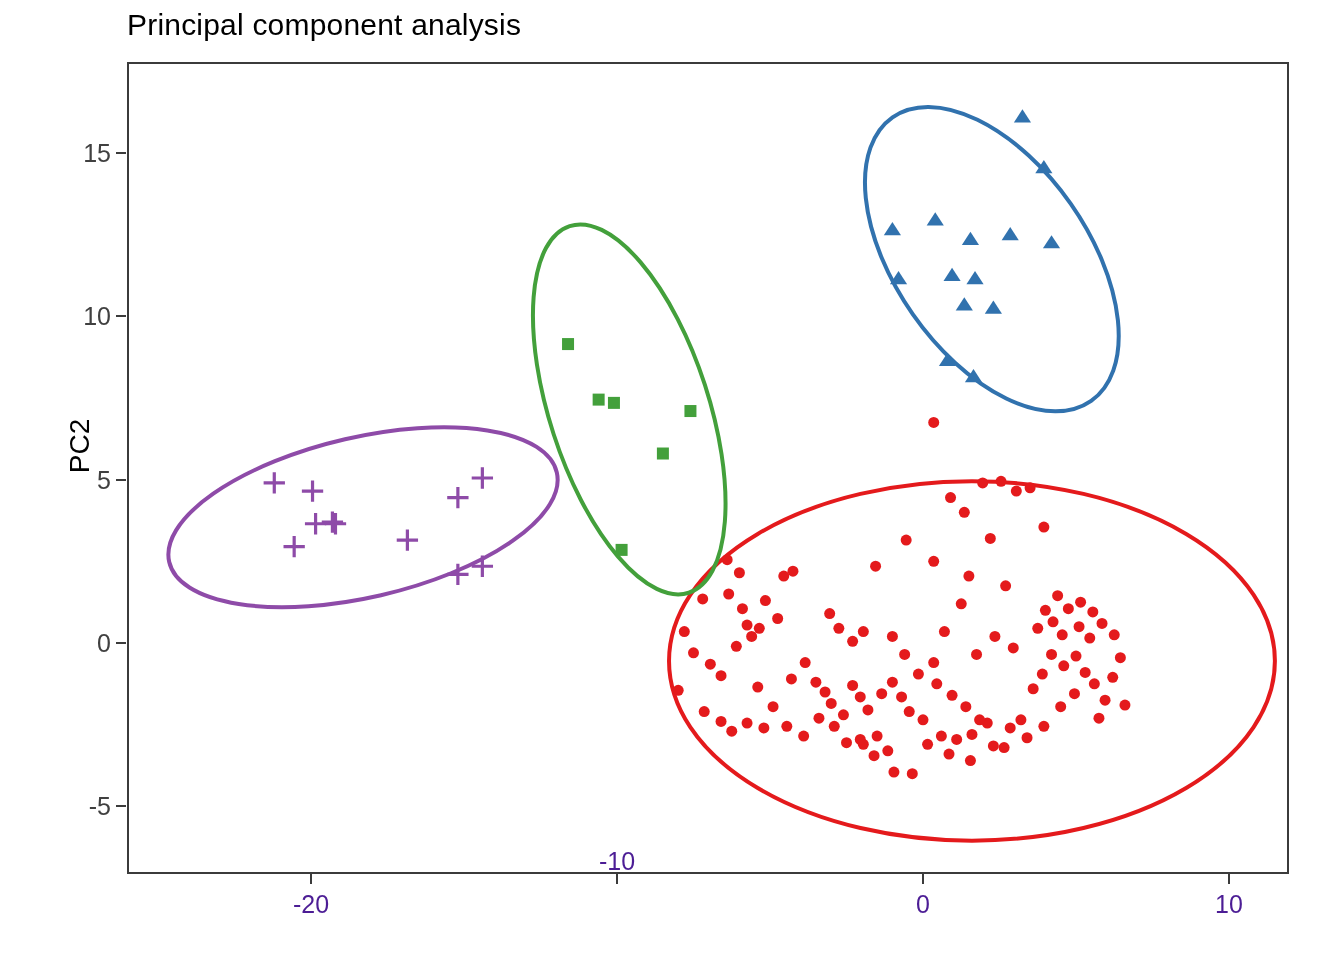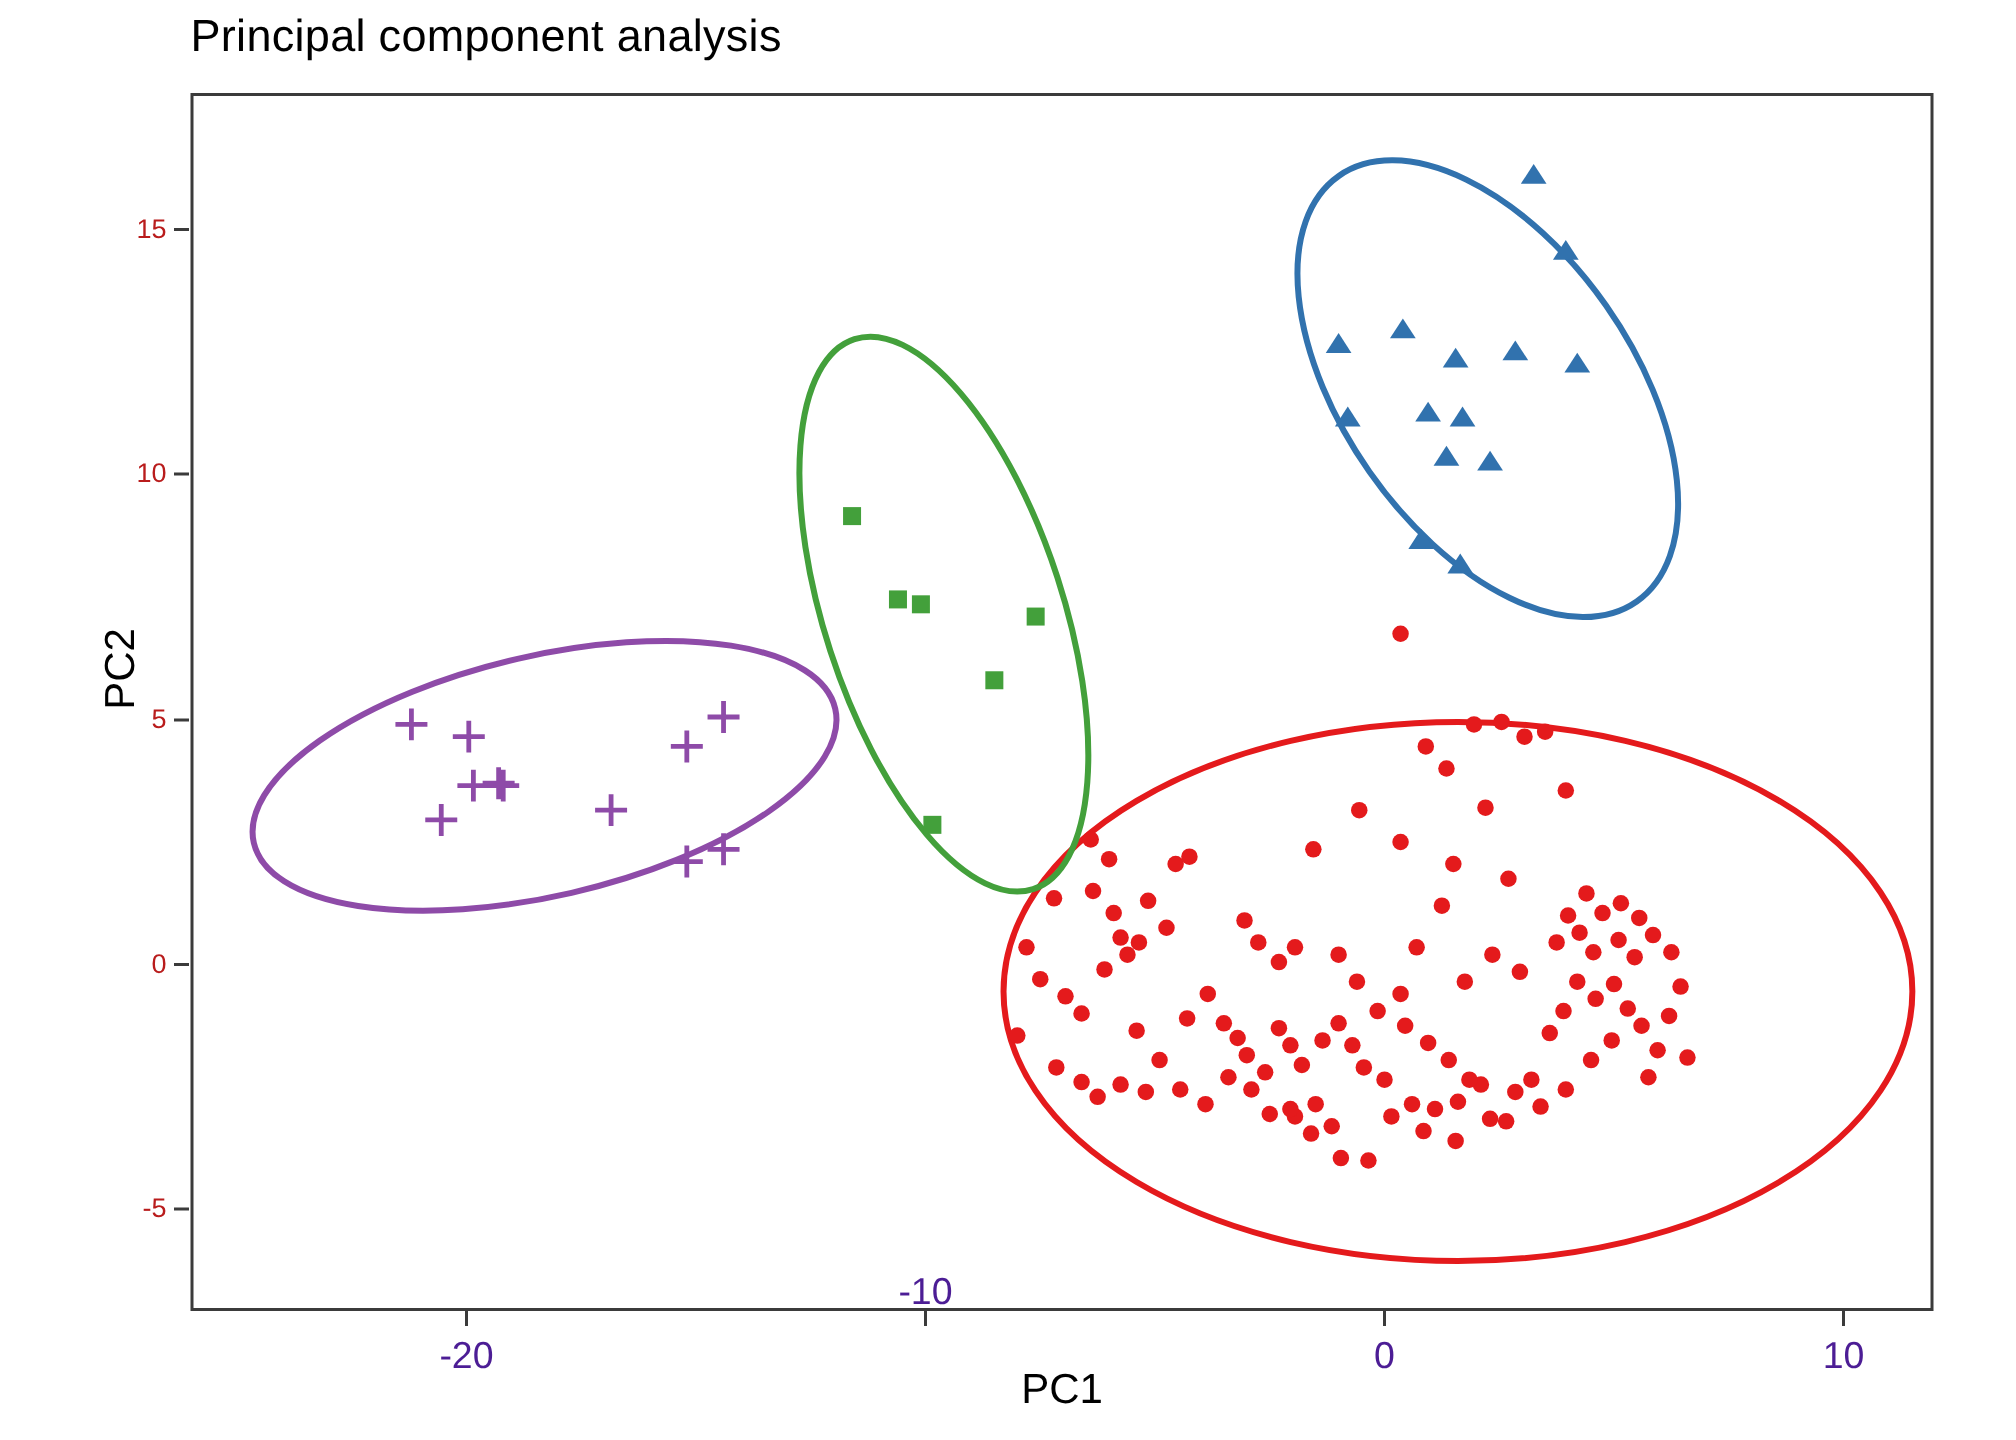--- a/index.html
+++ b/index.html
@@ -64,22 +64,22 @@
     position: absolute;
     left: 0;
     top: 0;
     width: 1344px;
     height: 960px;
     pointer-events: none;
   }
   .tick-label-y {
     position: absolute;
     text-align: right;
-    font-size: 18px;
-    color: #b91c1c;
+    font-size: 25px;
+    color: #404040;
     width: 70px;
     transform: translateY(-50%);
   }
   .tick-label-x {
     position: absolute;
     text-align: center;
     font-size: 25px;
     color: #4c1d95;
     width: 80px;
     transform: translateX(-50%);
@@ -99,21 +99,20 @@
 </style>
 </head>
 <body>
 
 <div id="plot-root">
 
   <div id="chart-title">Principal component analysis</div>
 
   <div id="y-axis-title">PC2</div>
 
-  <div id="x-axis-title">PC1</div>
 
   <div id="panel"></div>
 
   <div id="ticks-layer">
       <div class="tick-label-y" style="left: 41px; top: 806.35px;">-5</div>
       <div class="tick-mark-y" style="left: 116px; top: 805.35px;"></div>
       <div class="tick-label-y" style="left: 41px; top: 643px;">0</div>
       <div class="tick-mark-y" style="left: 116px; top: 642px;"></div>
       <div class="tick-label-y" style="left: 41px; top: 479.65px;">5</div>
       <div class="tick-mark-y" style="left: 116px; top: 478.65px;"></div>

